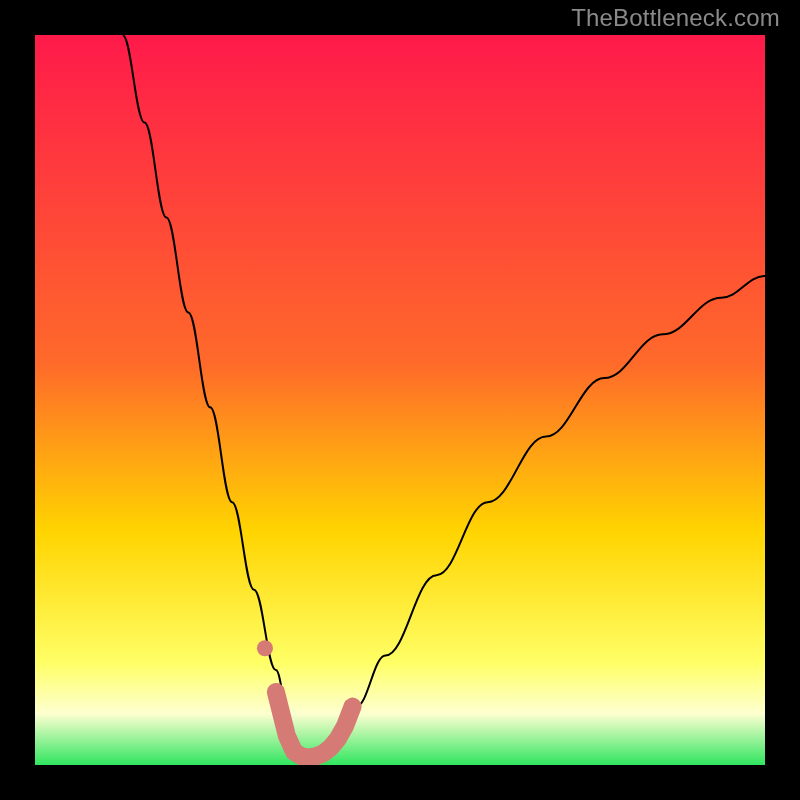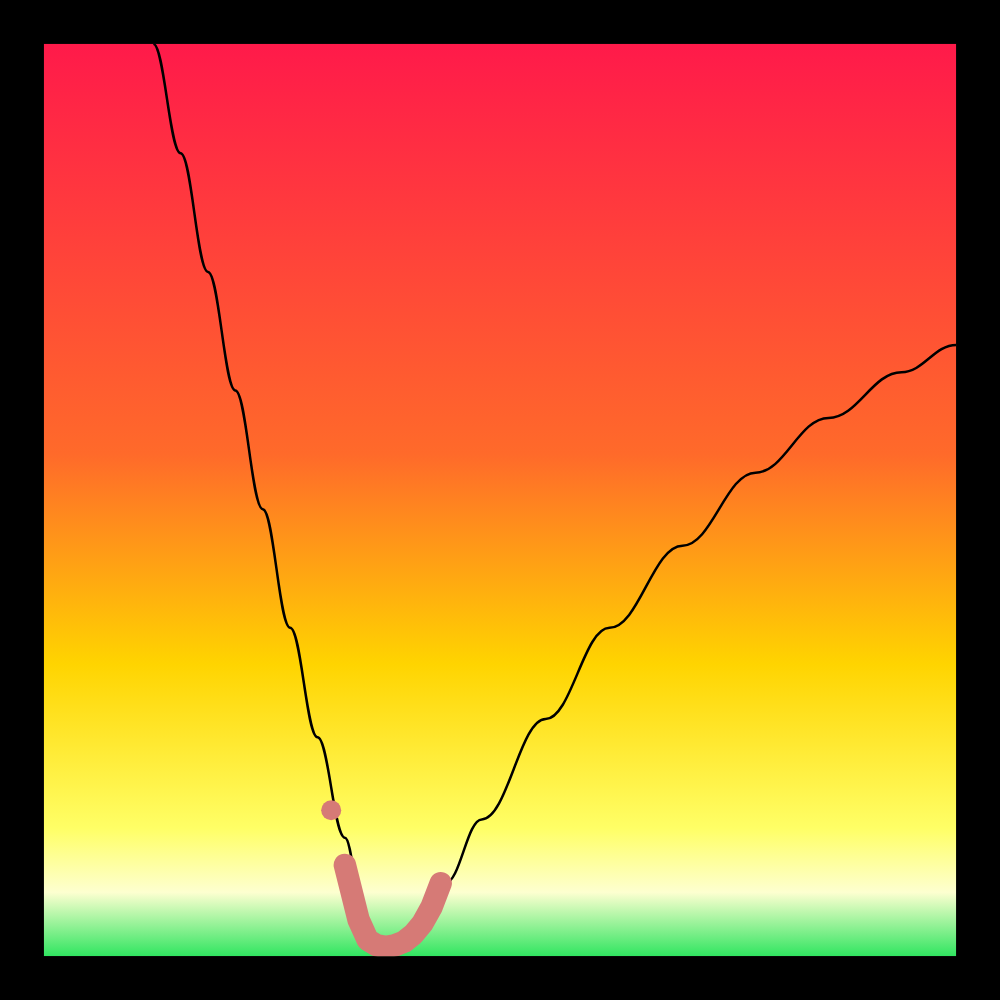--- a/index.html
+++ b/index.html
@@ -31,20 +31,21 @@
     font-size: 24px;
     letter-spacing: 0.2px;
     font-weight: 500;
     user-select: none;
   }
 </style>
 </head>
 <body>
 
 <div class="frame">
+  <div class="watermark">TheBottleneck.com</div>
   <svg class="plot" viewBox="0 0 100 100" preserveAspectRatio="none">
     <defs>
       <linearGradient id="bg-grad" x1="0" y1="0" x2="0" y2="1">
           <stop offset="0%" stop-color="#ff1a4a"></stop>
           <stop offset="45%" stop-color="#ff6a2a"></stop>
           <stop offset="68%" stop-color="#ffd400"></stop>
           <stop offset="86%" stop-color="#ffff66"></stop>
           <stop offset="93%" stop-color="#fdffd0"></stop>
           <stop offset="100%" stop-color="#30e560"></stop>
         </linearGradient>

